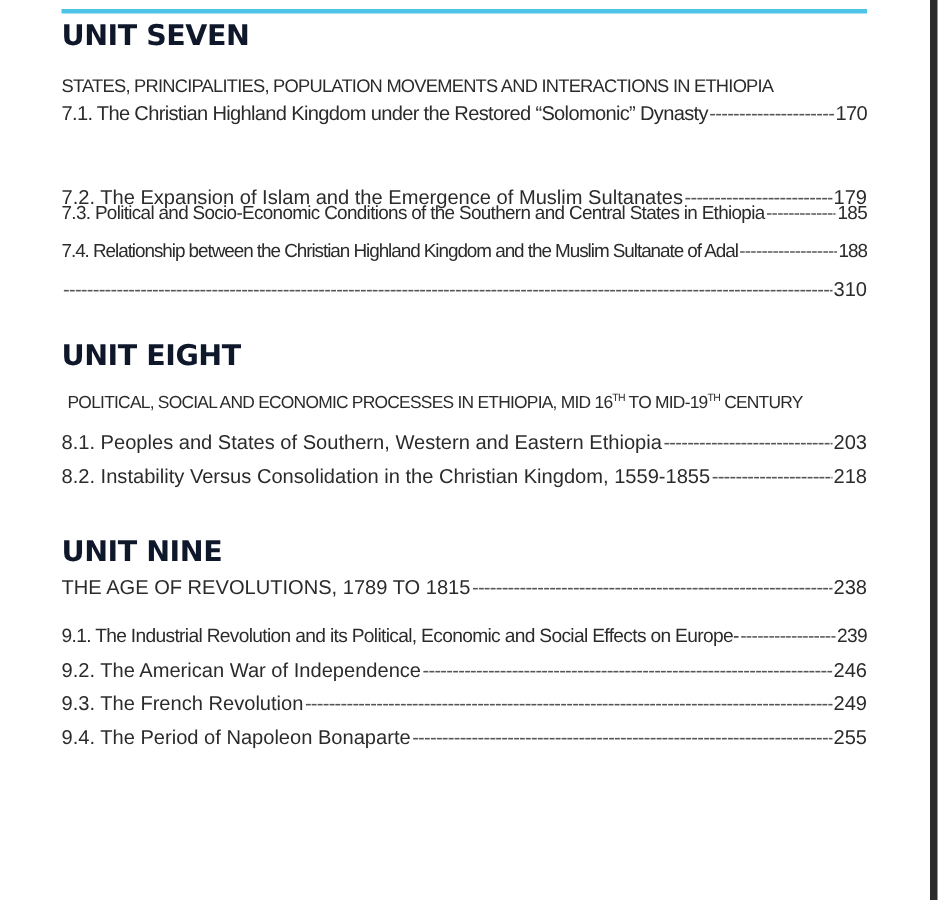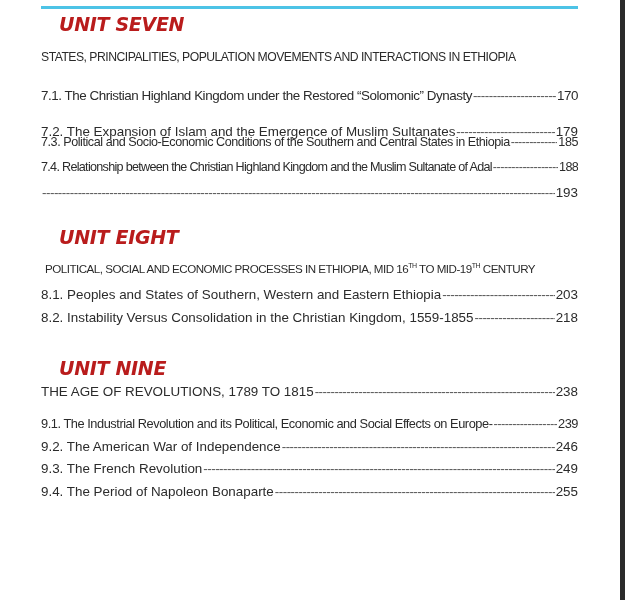--- a/index.html
+++ b/index.html
@@ -4,22 +4,22 @@
   <style>
     html, body { margin: 0; padding: 0; }
     body {
       width: 625px; height: 600px; background: #ffffff; position: relative; overflow: hidden;
       font-family: "Liberation Sans", sans-serif; color: #2a2a2a;
     }
     .right-bar { position: absolute; right: 0; top: 0; width: 5px; height: 600px; background: #2b2b2b; }
     .top-rule { position: absolute; left: 41px; top: 6px; width: 537px; height: 3px; background: #4dc3e6; }
     .page { position: absolute; left: 41px; top: 0; width: 537px; }
     .unit-heading {
-      position: absolute; left: 18px; color: #b91c1c; font-weight: bold; font-size: 19px;
-      font-family: "DejaVu Sans", sans-serif; letter-spacing: -0.3px; font-style: italic;
+      position: absolute; left: 0; color: #0f172a; font-weight: bold; font-size: 19px;
+      font-family: "DejaVu Sans", sans-serif; letter-spacing: -0.3px;
     }
     .row {
       position: absolute; left: 0; width: 537px; display: flex; align-items: baseline;
       font-size: 13.4px; white-space: nowrap; overflow: hidden; color: #2b2b2b;
       font-family: "Liberation Sans", sans-serif;
     }
     .row.caps { font-size: 12.2px; letter-spacing: -0.5px; gap: 48px; }
     .row.tight { letter-spacing: -0.45px; }
     .row .txt { flex: 0 0 auto; }
     .row .dots { flex: 1 1 auto; overflow: hidden; white-space: nowrap; color: #555; margin: 0 1px; letter-spacing: -0.5px; }
@@ -34,21 +34,21 @@
 <div class="right-bar"></div>
 
 <div class="page">
 
   <div class="unit-heading" style="top:13px">UNIT SEVEN</div>
   <div class="row caps" style="top:50px">
     <span class="txt">STATES, PRINCIPALITIES, POPULATION MOVEMENTS AND INTERACTIONS IN ETHIOPIA</span>
     <span class="dots"></span>
     <span class="pg">170</span>
   </div>
-  <div class="row tight" style="top:88px">
+  <div class="row tight" style="top:68px">
     <span class="txt">7.1. The Christian Highland Kingdom under the Restored “Solomonic” Dynasty</span>
     <span class="dots"></span>
     <span class="pg">170</span>
   </div>
   <div class="row" style="top:124px">
     <span class="txt">7.2. The Expansion of Islam and the Emergence of Muslim Sultanates</span>
     <span class="dots"></span>
     <span class="pg">179</span>
   </div>
   <div class="row tight" style="top:135px; font-size:12.6px">
@@ -56,21 +56,21 @@
     <span class="dots"></span>
     <span class="pg">185</span>
   </div>
   <div class="row tight" style="top:160px; font-size:12.6px; letter-spacing:-0.7px">
     <span class="txt">7.4. Relationship between the Christian Highland Kingdom and the Muslim Sultanate of Adal</span>
     <span class="dots"></span>
     <span class="pg">188</span>
   </div>
   <div class="row" style="top:185px">
     <span class="dots"></span>
-    <span class="pg">193</span>
+    <span class="pg">310</span>
   </div>
 
   <div class="unit-heading" style="top:226px">UNIT EIGHT</div>
   <div class="row caps" style="top:262px; padding-left:4px; width:533px; font-size:11.6px">
     <span class="txt"><span>POLITICAL, SOCIAL AND ECONOMIC PROCESSES IN ETHIOPIA, MID 16</span><sup>TH</sup><span> TO MID-19</span><sup>TH</sup><span> CENTURY</span></span>
     <span class="dots"></span>
     <span class="pg">202</span>
   </div>
   <div class="row" style="top:287px">
     <span class="txt">8.1. Peoples and States of Southern, Western and Eastern Ethiopia</span>

